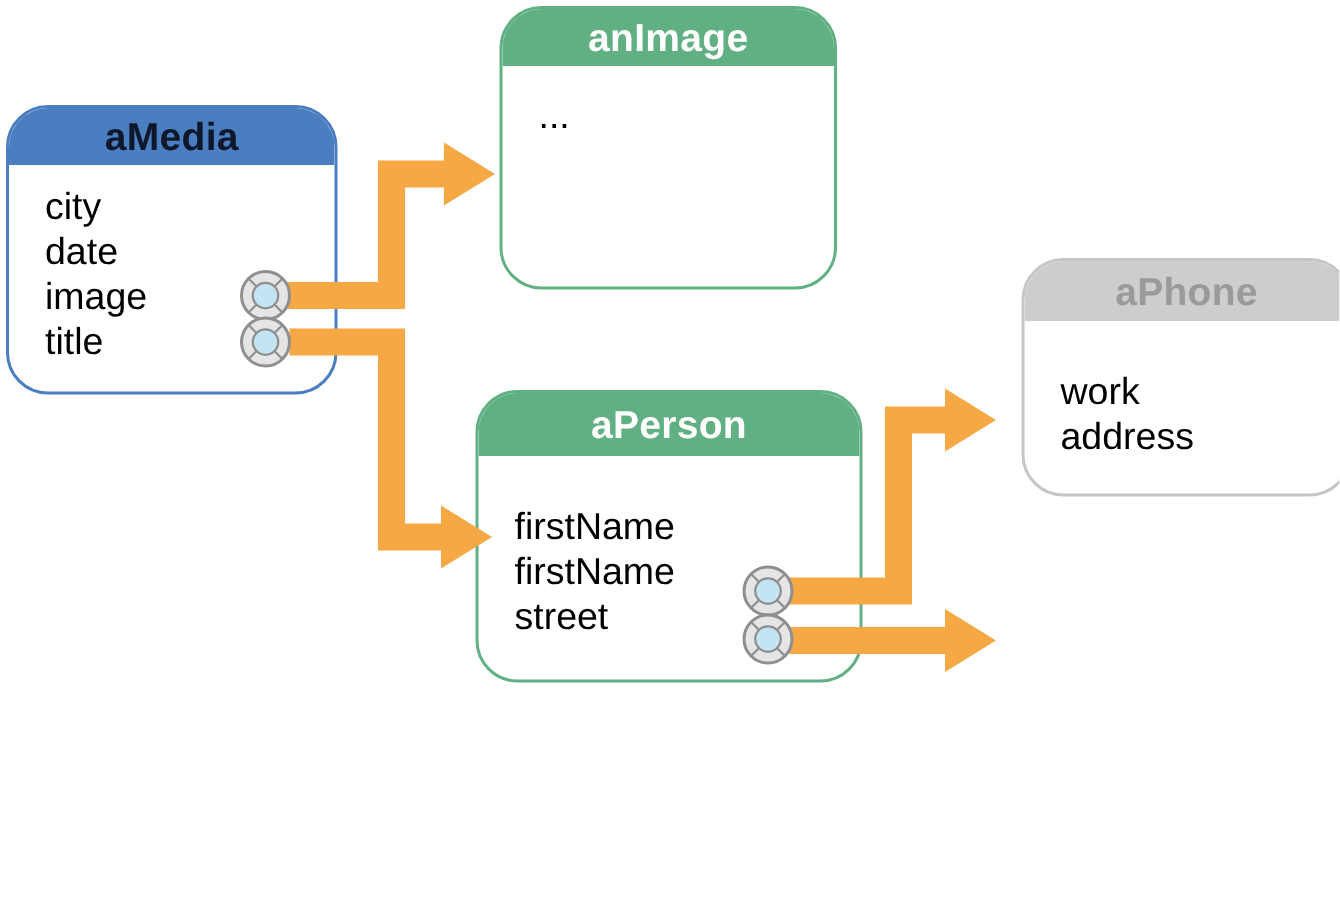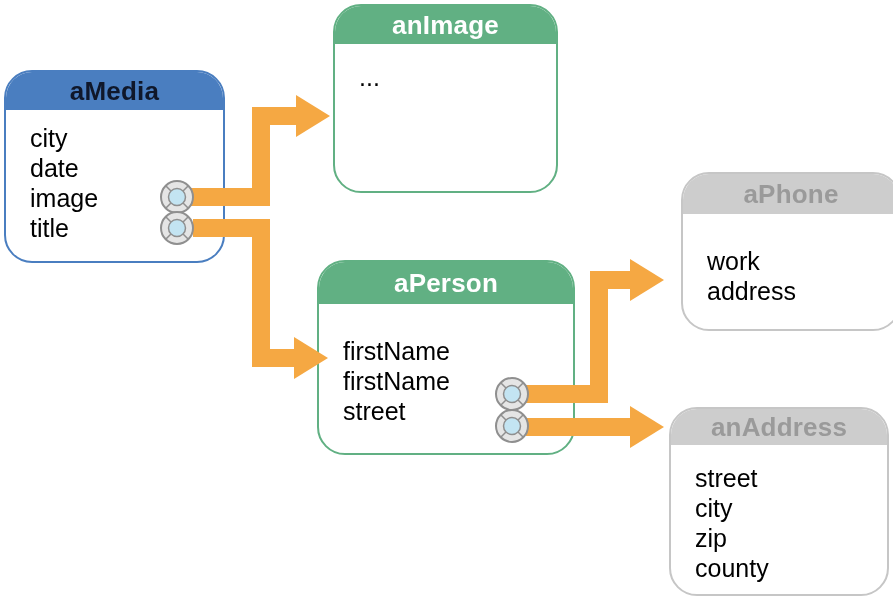--- a/index.html
+++ b/index.html
@@ -114,31 +114,20 @@
   <div class="node theme-gray" style="left:681px;top:172px;width:220px;height:159px">
     <div class="node-header" style="height:40px">
       <span>aPhone</span>
     </div>
     <div class="node-body" style="padding-top:32px">
       <div class="field">work</div>
       <div class="field">address</div>
     </div>
   </div>
 
-  <div class="node theme-gray" style="left:669px;top:407px;width:220px;height:189px">
-    <div class="node-header" style="height:36px">
-      <span>anAddress</span>
-    </div>
-    <div class="node-body" style="padding-top:18px">
-      <div class="field">street</div>
-      <div class="field">city</div>
-      <div class="field">zip</div>
-      <div class="field">county</div>
-    </div>
-  </div>
 
   <svg class="overlay" viewBox="0 0 893 600">
 
     <g class="arrow">
       <path d="M188,197 L261,197 L261,116 L298,116"></path>
       <polygon points="296,95 330,116 296,137"></polygon>
     </g>
     <g class="arrow">
       <path d="M193,228 L261,228 L261,358 L296,358"></path>
       <polygon points="294,337 328,358 294,379"></polygon>

